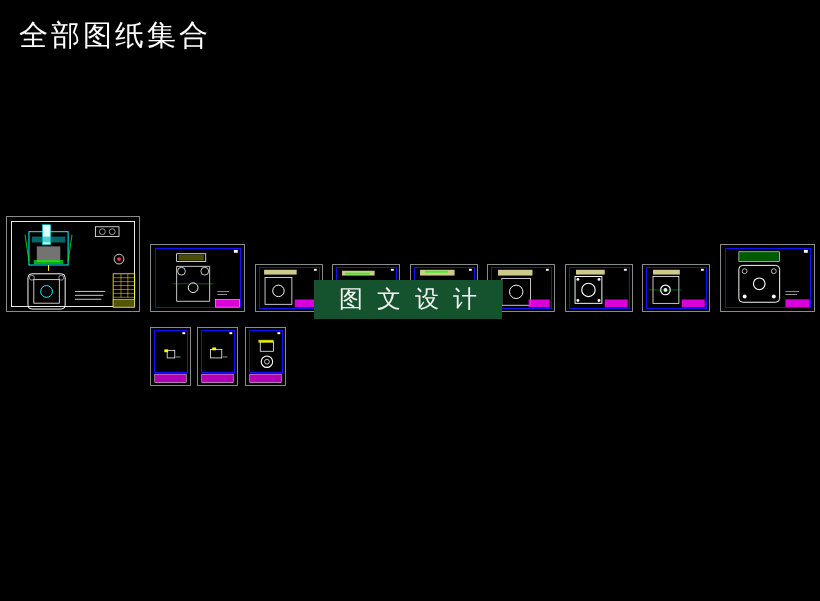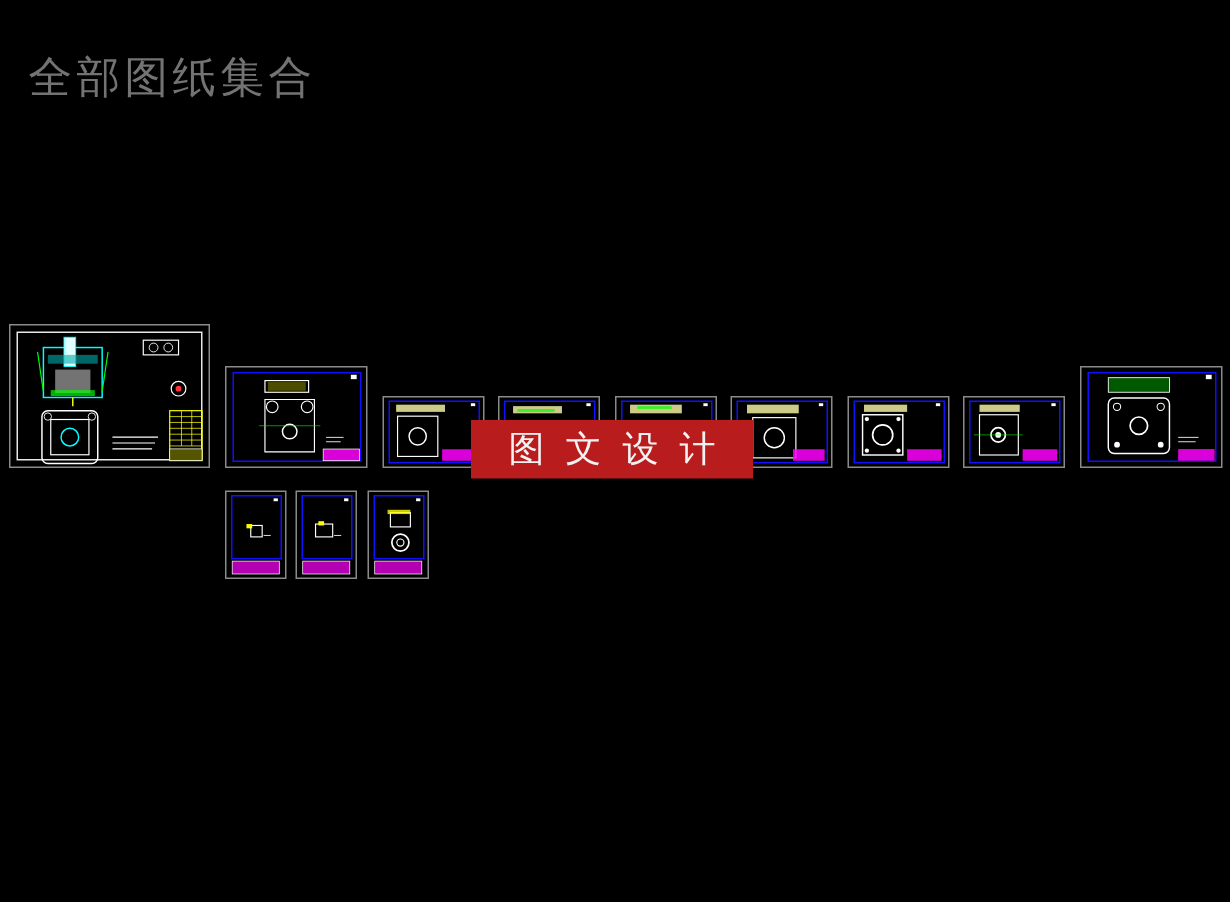--- a/index.html
+++ b/index.html
@@ -1,22 +1,22 @@
 <!DOCTYPE html>
 <html><head>
 <meta charset="utf-8">
 <style>
   html, body { margin:0; padding:0; }
   body { width:820px; height:601px; background:#000; position:relative; overflow:hidden; font-family:"DejaVu Sans", sans-serif; }
-  .title { position:absolute; left:19px; top:33px; color:#737373; font-family:"DejaVu Serif", serif; font-size:29px; letter-spacing:3px; line-height:36px; white-space:nowrap; }
+  .title { position:absolute; left:19px; top:17px; color:#ffffff; font-family:"DejaVu Serif", serif; font-size:29px; letter-spacing:3px; line-height:36px; white-space:nowrap; }
   .sheet { position:absolute; box-sizing:border-box; border:1px solid #8a8a8a; background:#000; }
   .sheet .inner { position:absolute; box-sizing:border-box; border:1.5px solid #1010ff; }
   .sheet.white .inner { border-color:#e8e8e8; }
   .sheet svg { position:absolute; left:0; top:0; width:100%; height:100%; }
-  .overlay { position:absolute; left:314px; top:280px; width:188px; height:39px; background:#b91c1c; color:#f2f2f2; font-family:"DejaVu Serif", serif; font-size:24px; line-height:39px; text-align:center; letter-spacing:14px; white-space:nowrap; }
+  .overlay { position:absolute; left:314px; top:280px; width:188px; height:39px; background:#14532d; color:#f2f2f2; font-family:"DejaVu Serif", serif; font-size:24px; line-height:39px; text-align:center; letter-spacing:14px; white-space:nowrap; }
   .overlay span { padding-left:14px; }
 </style>
 </head>
 <body>
 
 <div class="title">全部图纸集合</div>
 
 <div class="sheet white" style="left:6px;top:216px;width:134px;height:96px;">
   <div class="inner" style="left:4px;top:4px;right:4px;bottom:4px;"></div>
   <svg viewBox="0 0 134 96">

